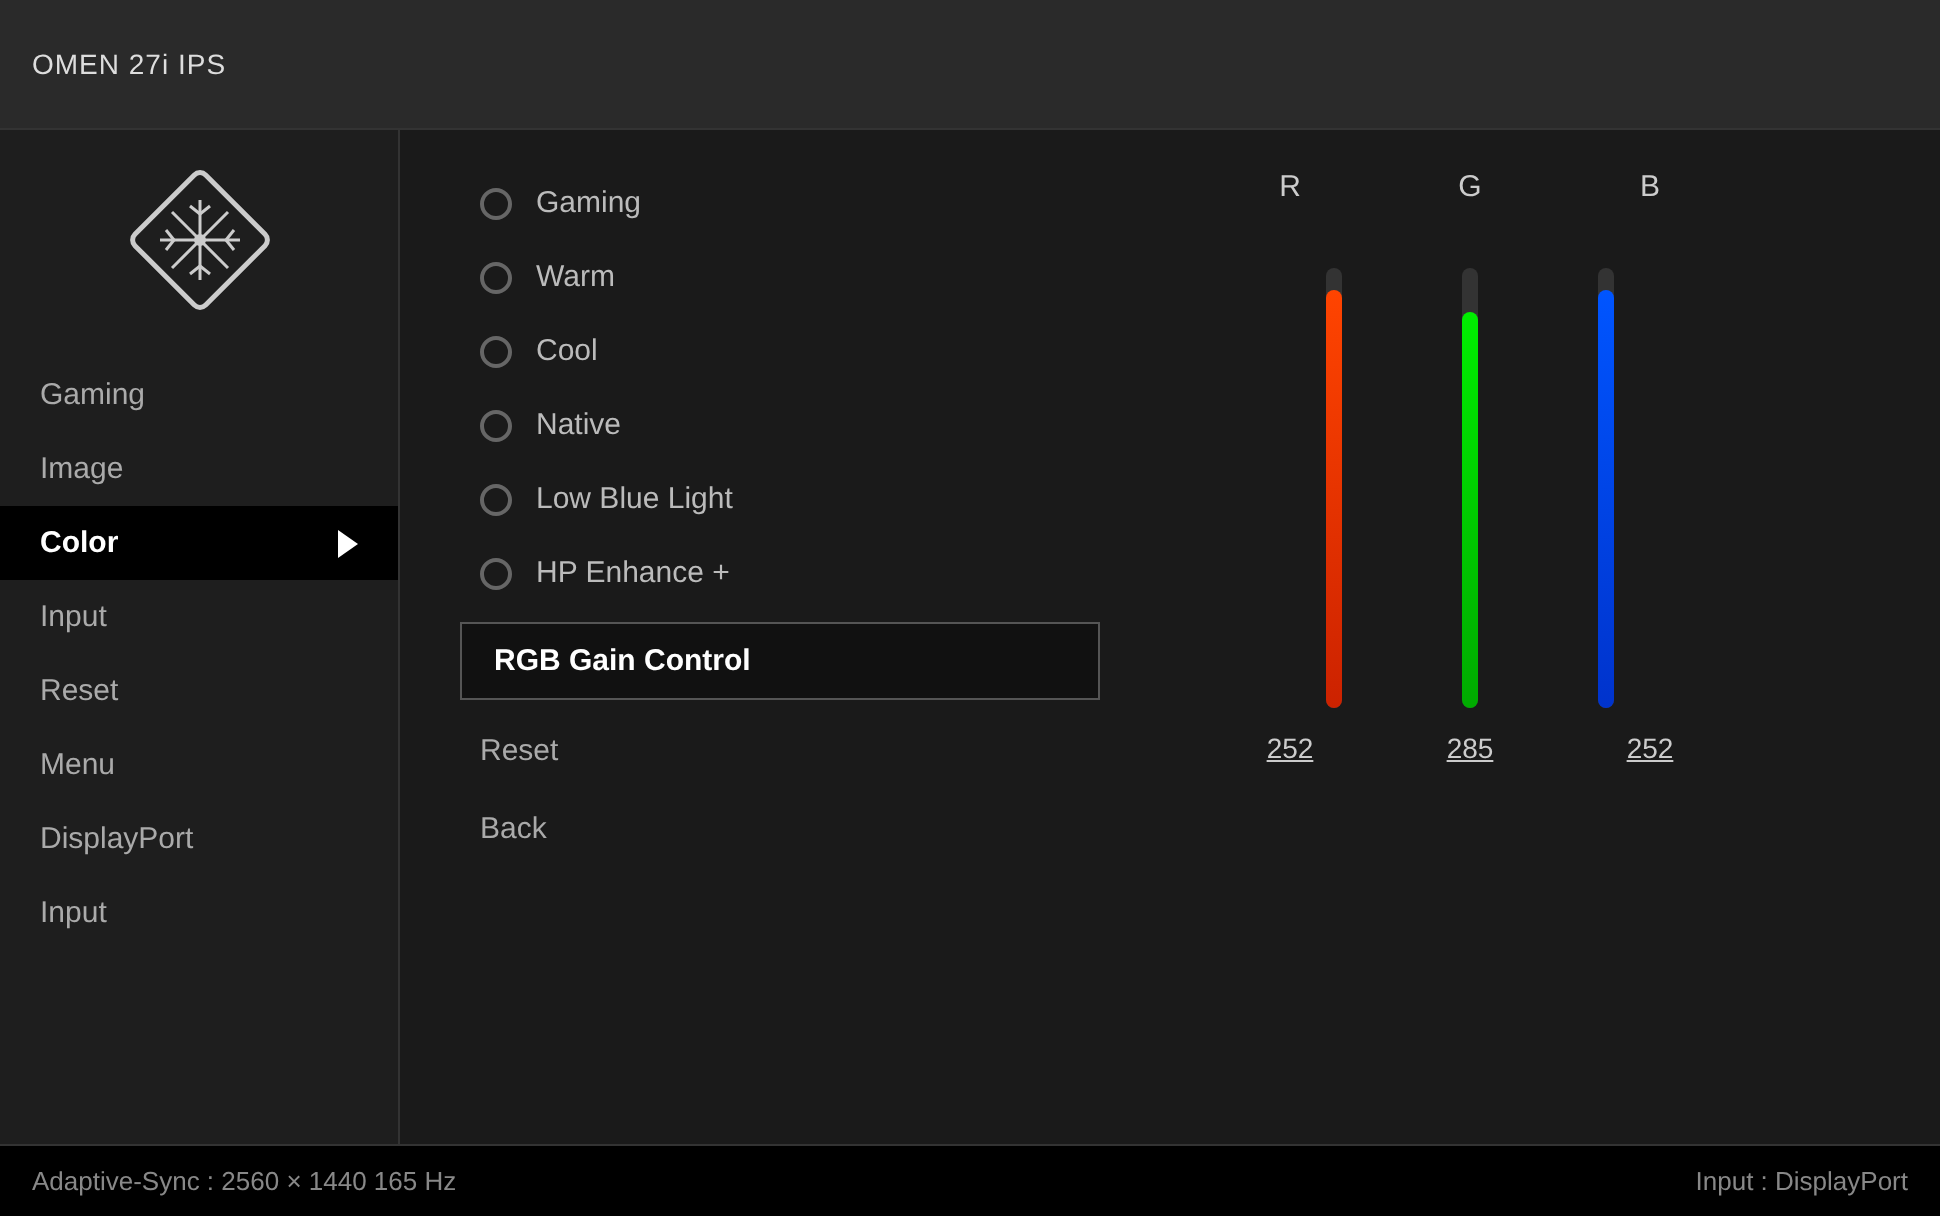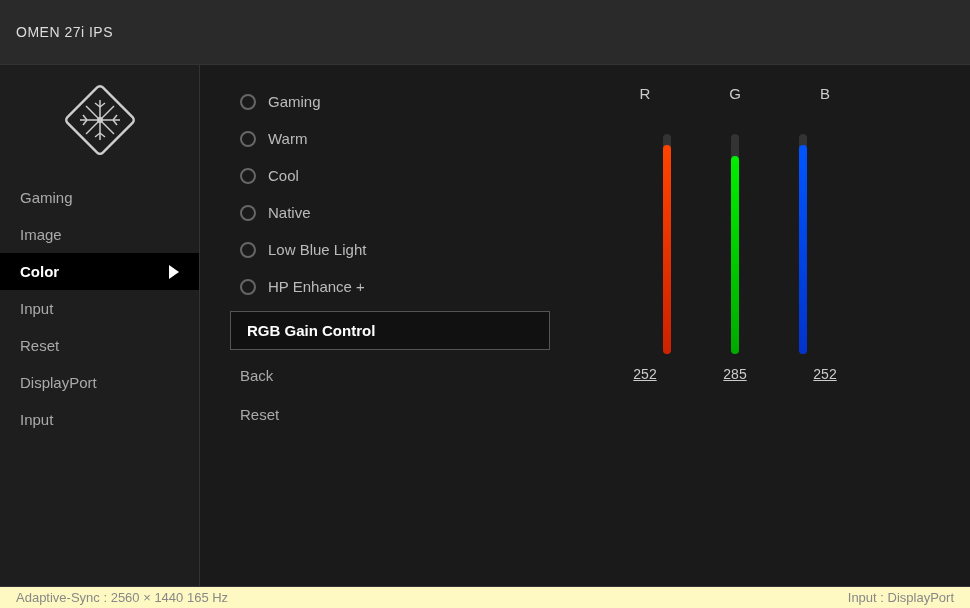--- a/index.html
+++ b/index.html
@@ -224,22 +224,22 @@
       width: 30px;
       text-align: center;
     }
 
     
     .bottom-bar {
       position: absolute;
       bottom: 0;
       left: 0;
       right: 0;
-      background: #fef9c3;
-      height: 22px;
+      background: #000000;
+      height: 36px;
       display: flex;
       align-items: center;
       justify-content: space-between;
       padding: 0 16px;
       font-size: 13px;
       color: #888;
       border-top: 1px solid #333;
     }
   </style>
 </head>
@@ -286,20 +286,23 @@
       <span>Color</span>
       <span class="arrow-right"></span>
     </div>
     <div class="sidebar-item">
       <span>Input</span>
     </div>
     <div class="sidebar-item">
       <span>Reset</span>
     </div>
     <div class="sidebar-item">
+      <span>Menu</span>
+    </div>
+    <div class="sidebar-item">
       <span>DisplayPort</span>
     </div>
     <div class="sidebar-item">
       <span>Input</span>
     </div>
   </div>
 
   <div class="content-area">
 
     <div class="options-panel">
@@ -327,25 +330,25 @@
       <div class="radio-option">
         <div class="radio-circle"></div>
         <span>HP Enhance +</span>
       </div>
 
       <div class="menu-item-highlight">
         <span>RGB Gain Control</span>
       </div>
 
       <div class="menu-item-plain">
+        <span>Reset</span>
+      </div>
+
+      <div class="menu-item-plain">
         <span>Back</span>
-      </div>
-
-      <div class="menu-item-plain">
-        <span>Reset</span>
       </div>
     </div>
 
     <div class="rgb-area">
       <div class="rgb-labels">
         <div class="rgb-label">R</div>
         <div class="rgb-label">G</div>
         <div class="rgb-label">B</div>
       </div>
 

